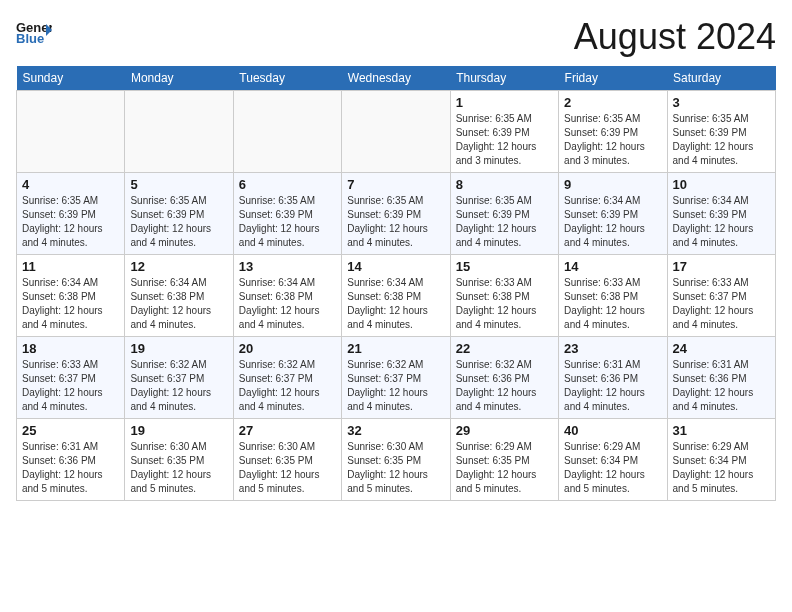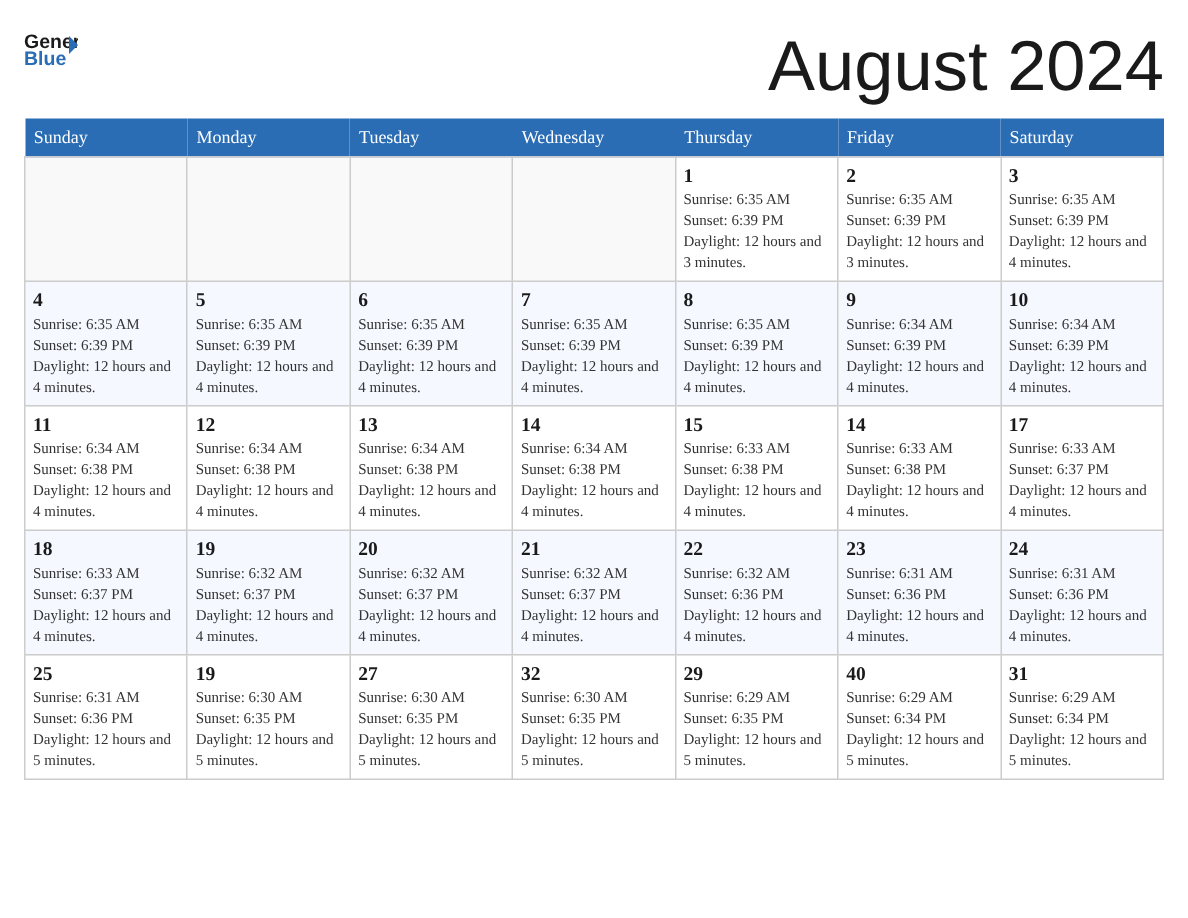--- a/index.html
+++ b/index.html
@@ -22,34 +22,33 @@
       gap: 4px;
     }
     .logo-icon {
       width: 36px;
       height: 28px;
     }
     .title-block {
       text-align: right;
     }
     .month-year {
-      font-size: 47px;
+      font-size: 36px;
       color: #1a1a1a;
       font-weight: 300;
       margin-left: 45px;
     }
     .location {
       font-size: 15px;
       color: #333;
     }
     table {
       width: 100%;
       border-collapse: collapse;
       font-size: 10.5px;
-      font-family: Liberation Serif, serif;
     }
     th {
       background: #2a6db5;
       color: #fff;
       text-align: left;
       padding: 5px 6px;
       font-size: 12px;
       font-weight: normal;
     }
     td {

